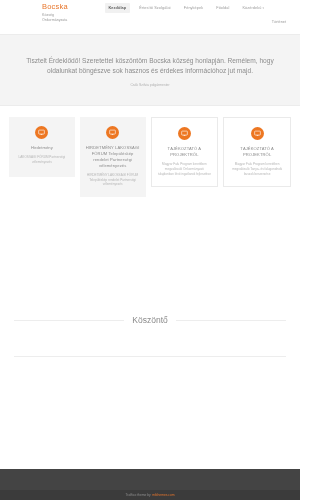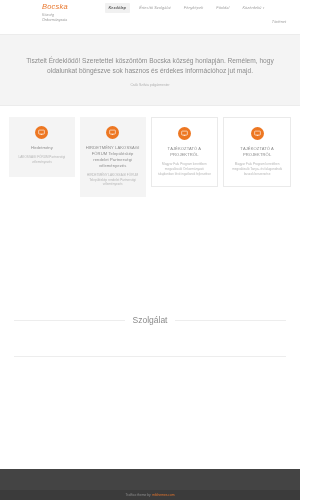--- a/index.html
+++ b/index.html
@@ -17,21 +17,20 @@
     font-size: 5px;
     position: relative;
   }
 
   
   .site-header {
     background: #ffffff;
     height: 34px;
     padding: 4px 12px 0 12px;
     position: relative;
-    font-style: italic;
   }
 
   .brand {
     position: absolute;
     left: 42px;
     top: 3px;
     line-height: 1.05;
   }
   .brand-name {
     color: #e8762c;
@@ -291,21 +290,21 @@
       <div class="card-title">TÁJÉKOZTATÓ A PROJEKTRŐL</div>
       <div class="card-body">Magyar Falu Program keretében megvalósuló Tanya- és falugondnoki buszok beszerzése</div>
     </div>
 
   </div>
 </section>
 
 <section class="section-block">
   <div class="section-heading">
     <span class="rule"></span>
-    <h2 class="section-title">Szolgálat</h2>
+    <h2 class="section-title">Köszöntő</h2>
     <span class="rule"></span>
   </div>
   <div class="section-rule-bottom"></div>
 </section>
 
 <footer class="site-footer">
   <div class="footer-bar">
     <span class="footer-credit">Traffico theme by</span>
     <a class="footer-link" href="#">mkthemes.com</a>
   </div>

